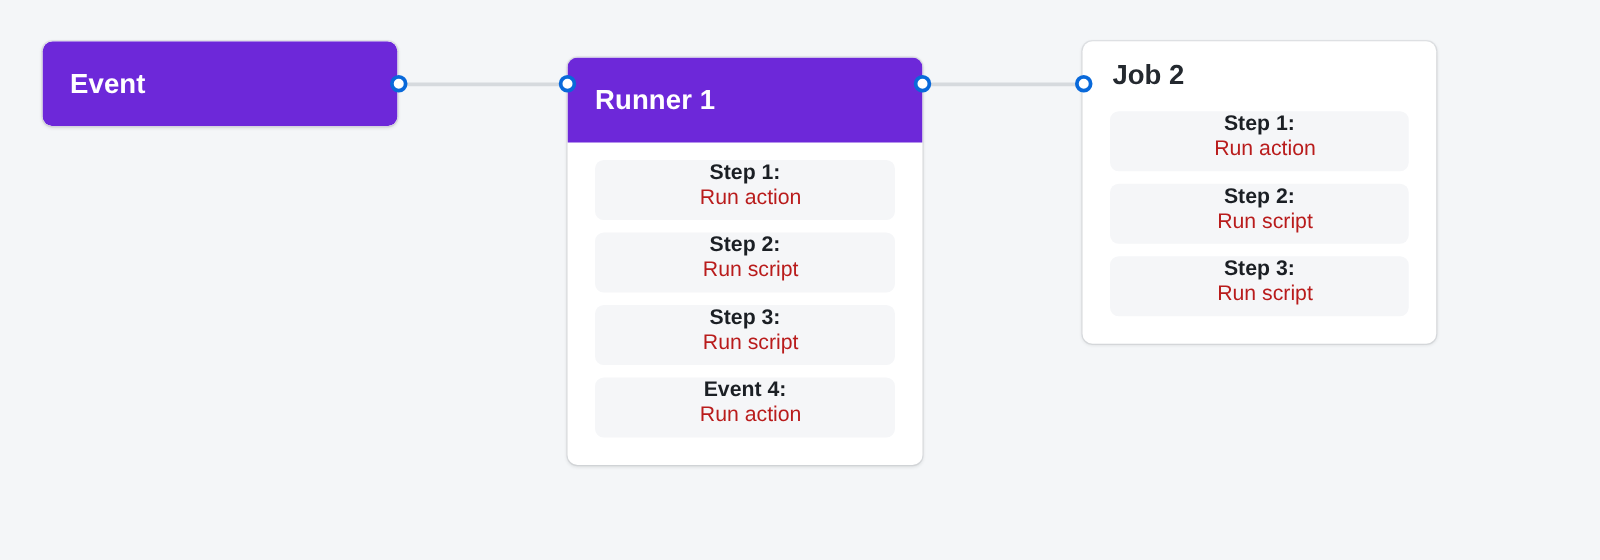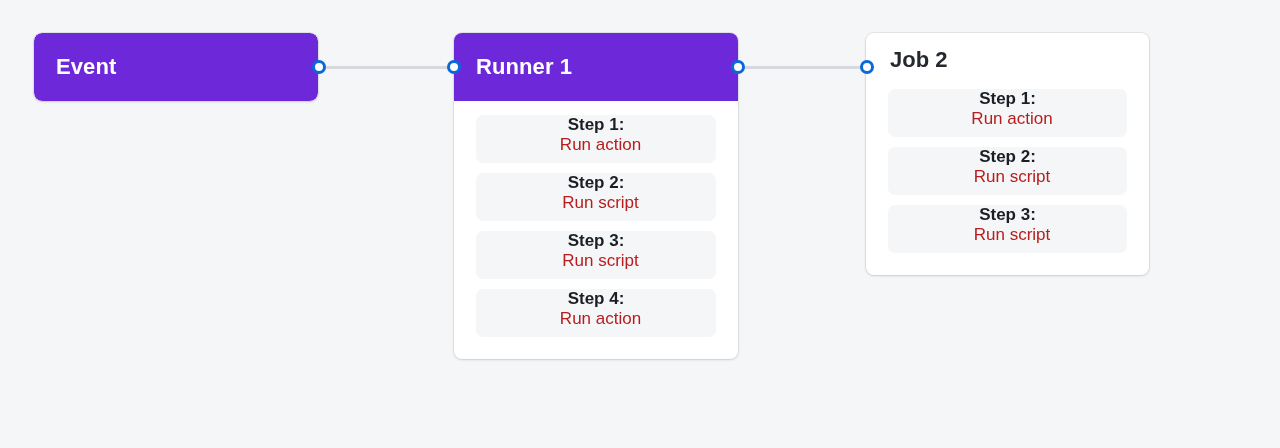--- a/index.html
+++ b/index.html
@@ -109,21 +109,21 @@
     font-size: 17px;
     color: #b91c1c;
     margin-left: 9px;
     white-space: nowrap;
   }
 
   
   #node-event   { left: 34px;  top: 33px; width: 284px; height: 68px; }
   #node-event .node-header { border-radius: 8px; }
 
-  #node-runner1 { left: 454px; top: 33px; width: 284px; text-align: right; }
+  #node-runner1 { left: 454px; top: 46px; width: 284px; text-align: right; }
   #node-runner2 { left: 866px; top: 33px; width: 283px; }
 </style>
 </head>
 <body>
 
 <div id="canvas">
 
   <div class="connector-line" id="line-event-runner1"></div>
   <div class="connector-line" id="line-runner1-runner2"></div>
 
@@ -142,21 +142,21 @@
         </div>
         <div class="step-row">
           <span class="step-label">Step 2:</span>
           <span class="step-value">Run script</span>
         </div>
         <div class="step-row">
           <span class="step-label">Step 3:</span>
           <span class="step-value">Run script</span>
         </div>
         <div class="step-row">
-          <span class="step-label">Step 4:</span>
+          <span class="step-label">Event 4:</span>
           <span class="step-value">Run action</span>
         </div>
       </div>
     </div>
   </div>
   <div class="port" id="port-runner1-in"></div>
   <div class="port" id="port-runner1-out"></div>
 
   <div class="node" id="node-runner2">
     <div class="node-body">

